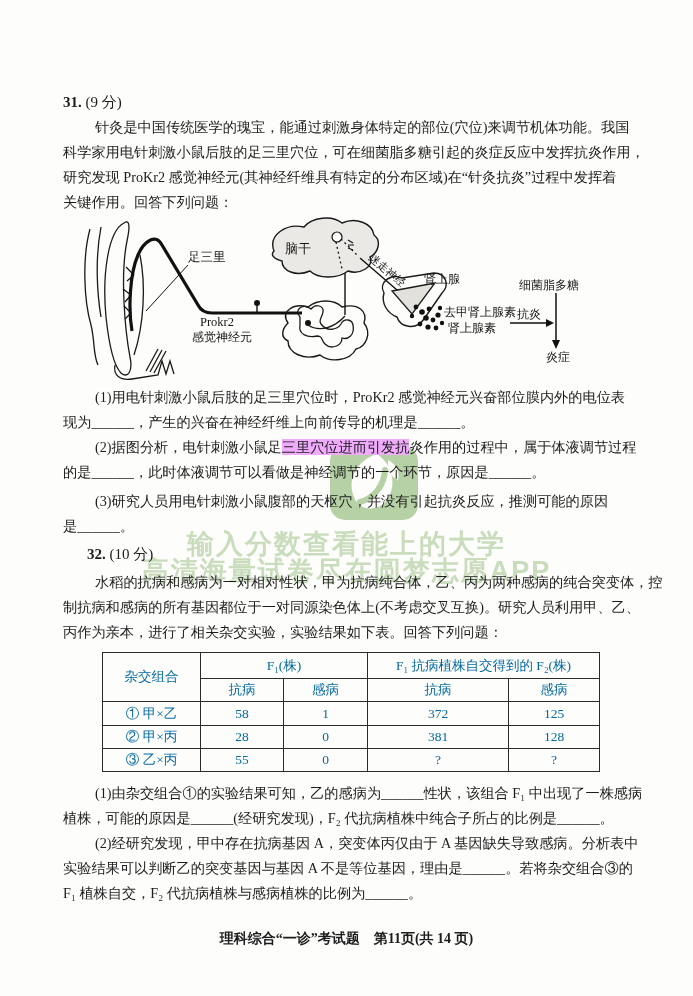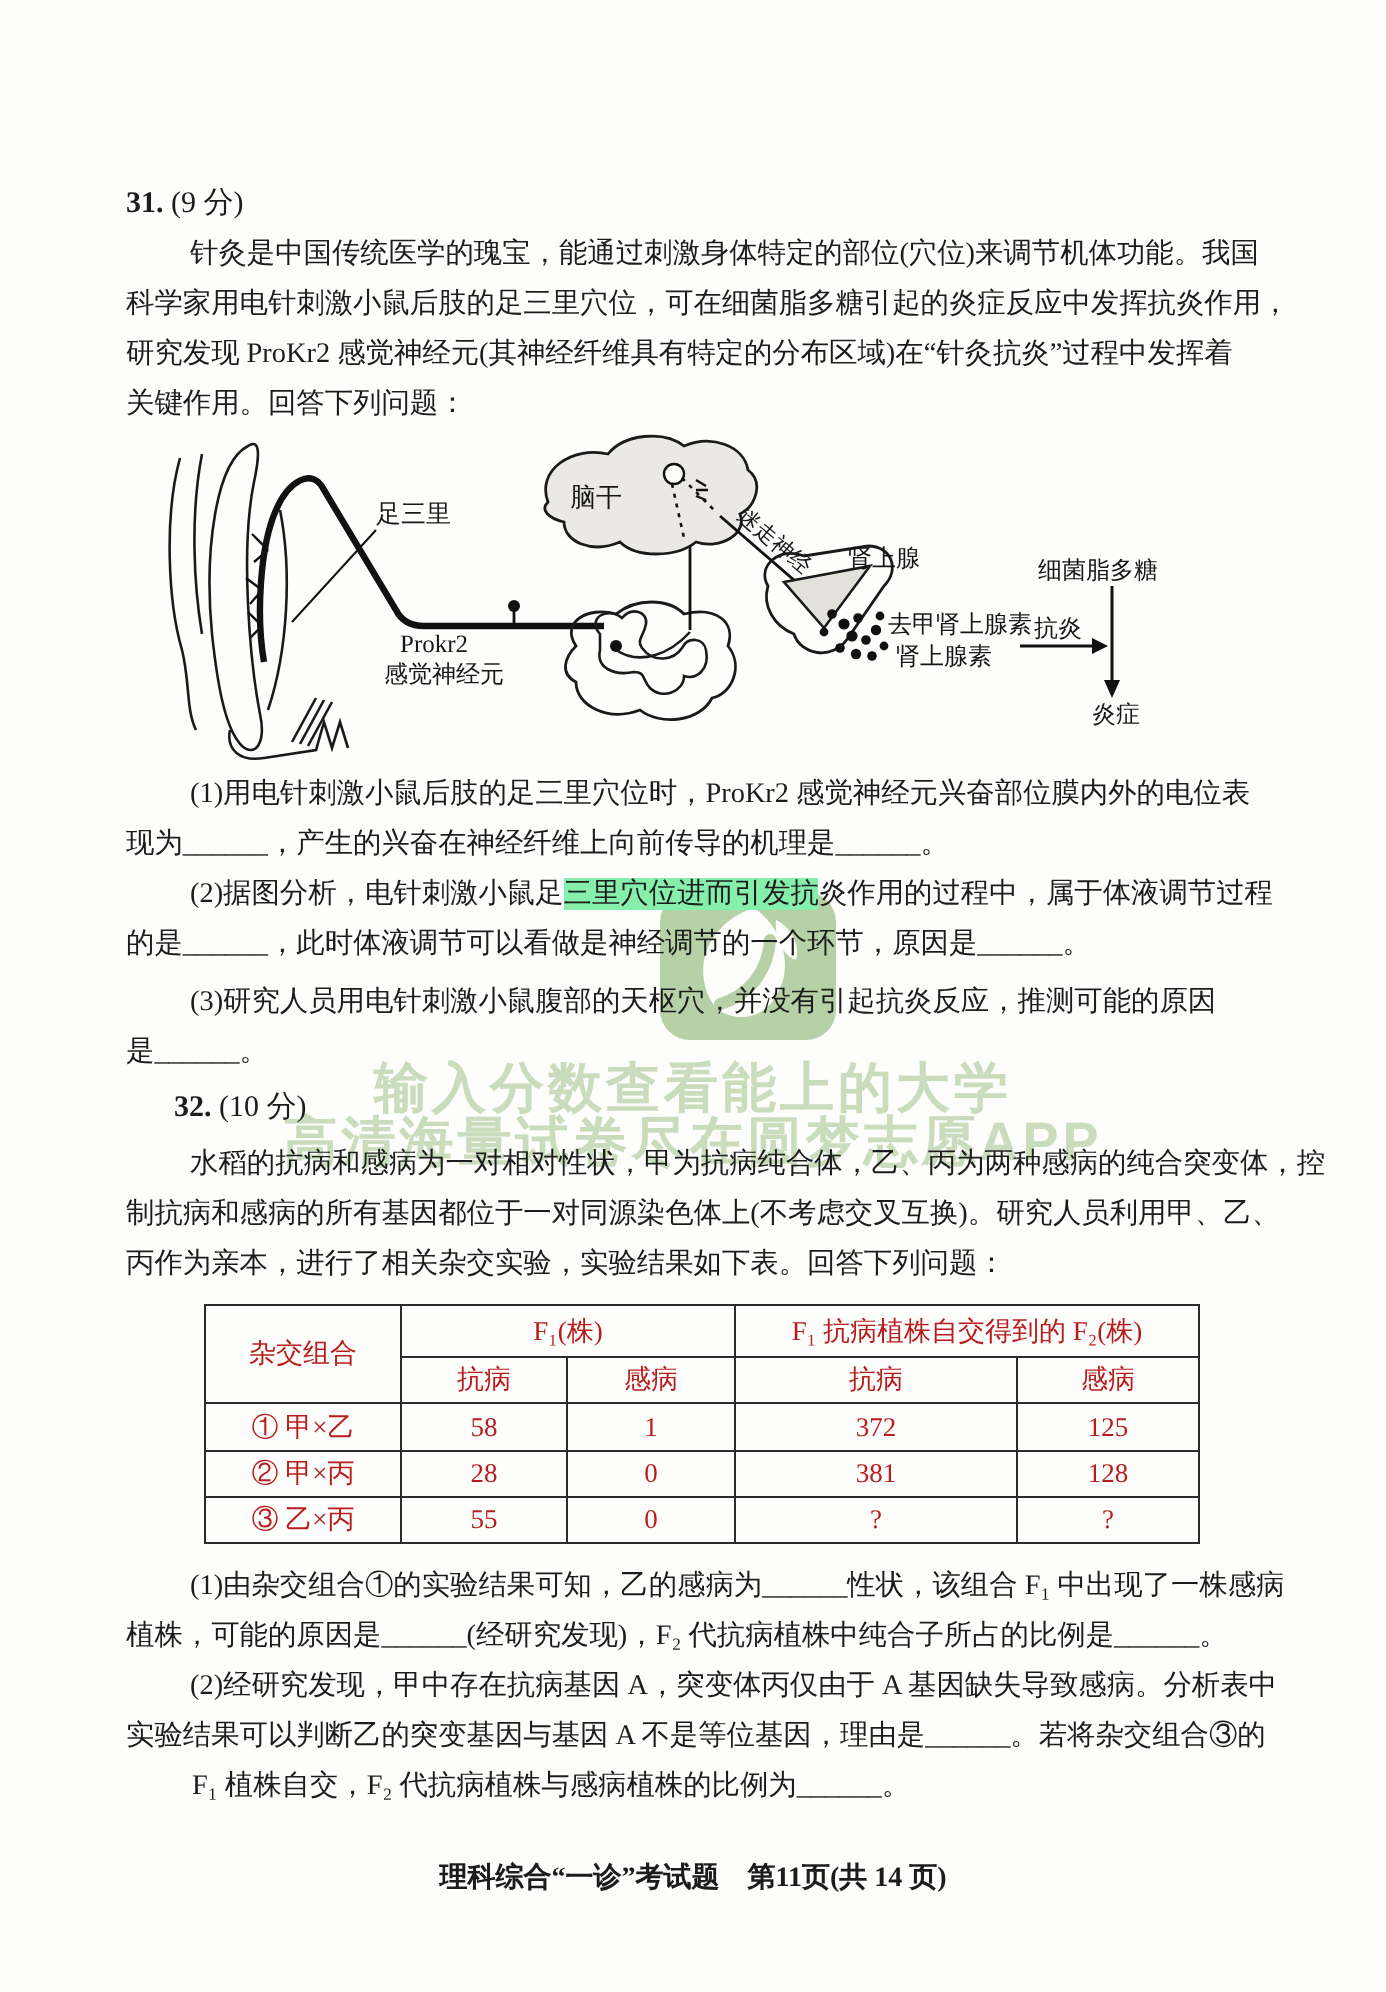--- a/index.html
+++ b/index.html
@@ -16,37 +16,37 @@
     left:63px;
     width:575px;
     font-size:14.2px;
     line-height:20px;
     white-space:nowrap;
     z-index:3;
   }
   .indent{text-indent:32px;}
   .heading{font-size:15px;}
   .qnum{font-weight:bold;}
-  .hl{background:#86efac;}
+  .hl{background:#f0abfc;}
   
   #wm-logo{position:absolute;left:330px;top:446px;z-index:1;}
   .wm-text{
     position:absolute;left:0;width:693px;text-align:center;
     font-family:"Liberation Sans", sans-serif;
     font-size:27px;letter-spacing:2px;color:#c9ddbd;font-weight:bold;
     z-index:1;white-space:nowrap;
   }
   
   #diagram{position:absolute;left:60px;top:213px;z-index:2;}
   #diagram text{font-family:"Liberation Serif", serif;fill:#161616;}
   
   #cross-table{
     position:absolute;left:102px;top:652px;z-index:3;
     border-collapse:collapse;table-layout:fixed;
-    font-size:13.5px;color:#b91c1c;
+    font-size:13.5px;color:#0369a1;
   }
   #cross-table td{
     border:1px solid #2b2b2b;text-align:center;vertical-align:middle;
     padding:0;overflow:hidden;
   }
   #footer{
     position:absolute;left:0;top:930px;width:693px;
     text-align:center;font-size:14px;font-weight:bold;z-index:3;
   }
 </style>
@@ -207,17 +207,17 @@
       <td>?</td>
     </tr>
   </tbody>
     </table>
 
   <div class="line indent" style="top:783px;">(1)由杂交组合①的实验结果可知，乙的感病为______性状，该组合 F₁ 中出现了一株感病</div>
   <div class="line" style="top:808px;">植株，可能的原因是______(经研究发现)，F₂ 代抗病植株中纯合子所占的比例是______。</div>
 
   <div class="line indent" style="top:833px;">(2)经研究发现，甲中存在抗病基因 A，突变体丙仅由于 A 基因缺失导致感病。分析表中</div>
   <div class="line" style="top:858px;">实验结果可以判断乙的突变基因与基因 A 不是等位基因，理由是______。若将杂交组合③的</div>
-  <div class="line" style="top:883px;margin-left:33px;">F₁ 植株自交，F₂ 代抗病植株与感病植株的比例为______。</div>
+  <div class="line" style="top:883px;">F₁ 植株自交，F₂ 代抗病植株与感病植株的比例为______。</div>
 
   <div id="footer">理科综合“一诊”考试题　第11页(共 14 页)</div>
 
 </div>
 
 </body></html>

